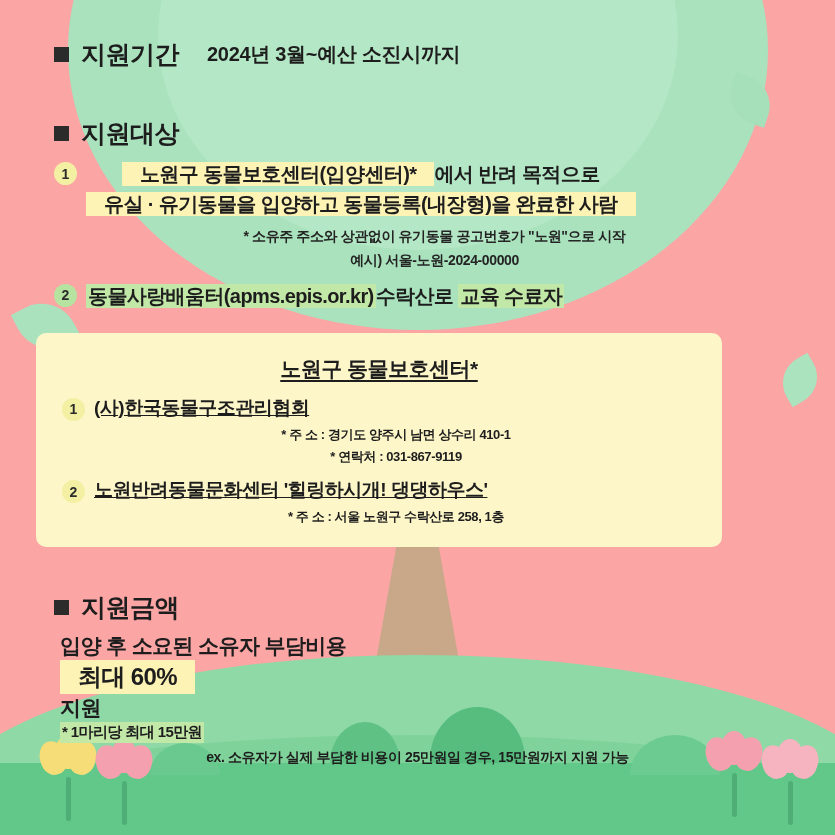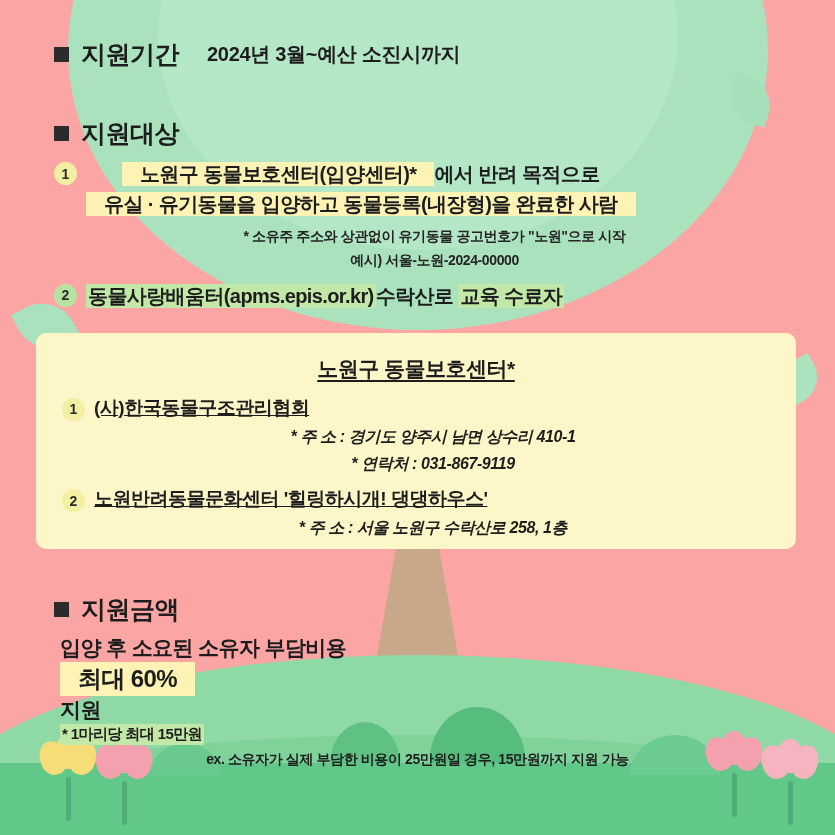--- a/index.html
+++ b/index.html
@@ -205,24 +205,24 @@
     line-height: 1.6;
     margin: 6px 0 0 34px;
     letter-spacing: -0.4px;
     font-weight: 600;
     color: #242424;
   }
   
   .card {
     position: relative;
     margin: 22px 0 0 -18px;
-    width: 760px;
+    width: 686px;
     background: #fdf6c8;
     border-radius: 10px;
-    padding: 22px 26px 8px 26px;
+    padding: 22px 26px 20px 26px;
     box-sizing: border-box;
   }
   .card-title {
     font-size: 21px;
     font-weight: bold;
     text-decoration: underline;
     text-underline-offset: 4px;
     letter-spacing: -0.5px;
     margin-bottom: 12px;
   }
@@ -232,26 +232,25 @@
     gap: 9px;
     margin-top: 10px;
   }
   .card-row .name {
     font-size: 19px;
     font-weight: bold;
     letter-spacing: -0.5px;
     text-decoration: underline;
   }
   .card-detail {
-    font-size: 16px;
+    font-size: 13px;
     font-weight: 600;
     letter-spacing: -0.4px;
     margin: 4px 0 0 34px;
     line-height: 1.55;
-    font-style: italic;
   }
   .amount-line {
     font-size: 21px;
     font-weight: bold;
     letter-spacing: -0.6px;
     margin-top: 8px;
     display: flex;
     align-items: baseline;
     flex-wrap: wrap;
     flex-direction: column;

